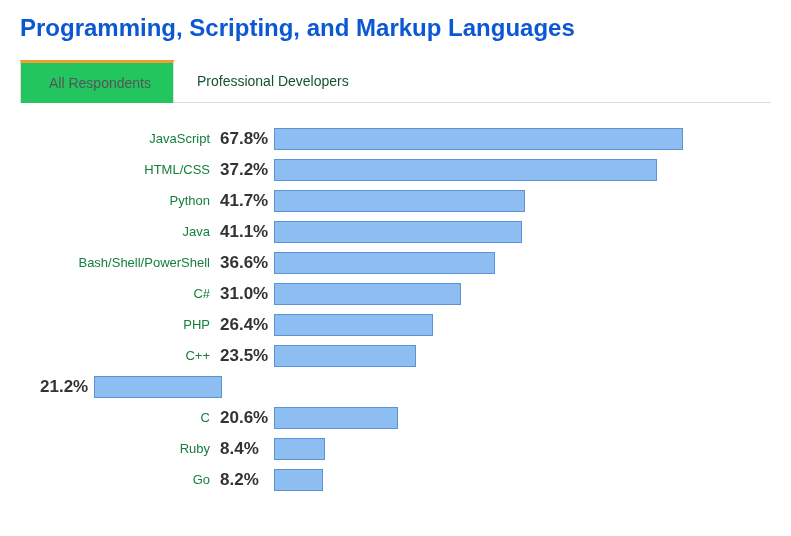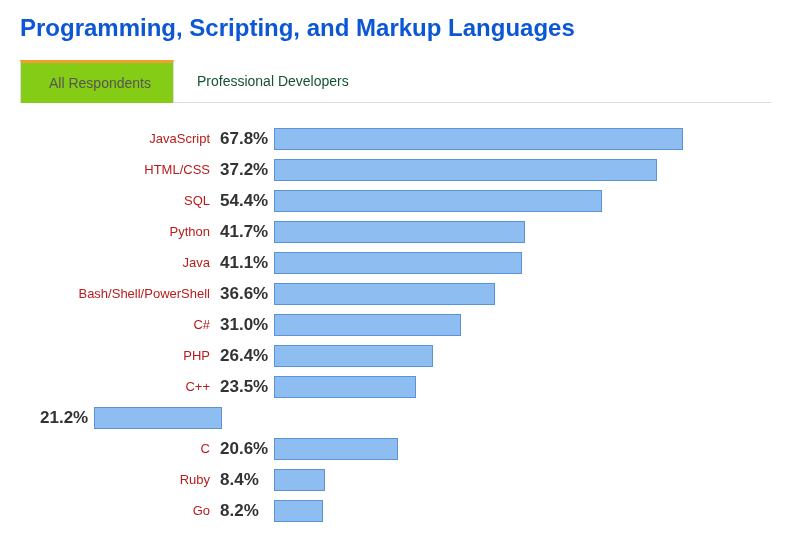--- a/index.html
+++ b/index.html
@@ -30,37 +30,37 @@
       color: #14532d;
       cursor: pointer;
       border: 1px solid transparent;
       border-bottom: none;
       position: relative;
     }
     .tab.active {
       color: #555;
       border-color: #ddd;
       border-top: 3px solid #f0a030;
-      background: #84cc16;
+      background: #22c55e;
       margin-bottom: -1px;
       padding-left: 28px;
     }
     .chart {
       padding-left: 20px;
     }
     .row {
       display: flex;
       align-items: center;
       height: 31px;
     }
     .label {
       width: 180px;
       text-align: right;
       font-size: 13px;
-      color: #b91c1c;
+      color: #15803d;
       padding-right: 10px;
     }
     .value {
       width: 54px;
       font-size: 17px;
       font-weight: bold;
       color: #333;
     }
     .bar-track {
       flex: 0 0 422px;
@@ -90,27 +90,20 @@
         <div class="value">67.8%</div>
         <div class="bar-track">
           <div class="bar" style="width: 96.8571%;"></div>
         </div>
       </div>
       <div class="row">
         <div class="label">HTML/CSS</div>
         <div class="value">37.2%</div>
         <div class="bar-track">
           <div class="bar" style="width: 90.7143%;"></div>
-        </div>
-      </div>
-      <div class="row">
-        <div class="label">SQL</div>
-        <div class="value">54.4%</div>
-        <div class="bar-track">
-          <div class="bar" style="width: 77.7143%;"></div>
         </div>
       </div>
       <div class="row">
         <div class="label">Python</div>
         <div class="value">41.7%</div>
         <div class="bar-track">
           <div class="bar" style="width: 59.5714%;"></div>
         </div>
       </div>
       <div class="row">

